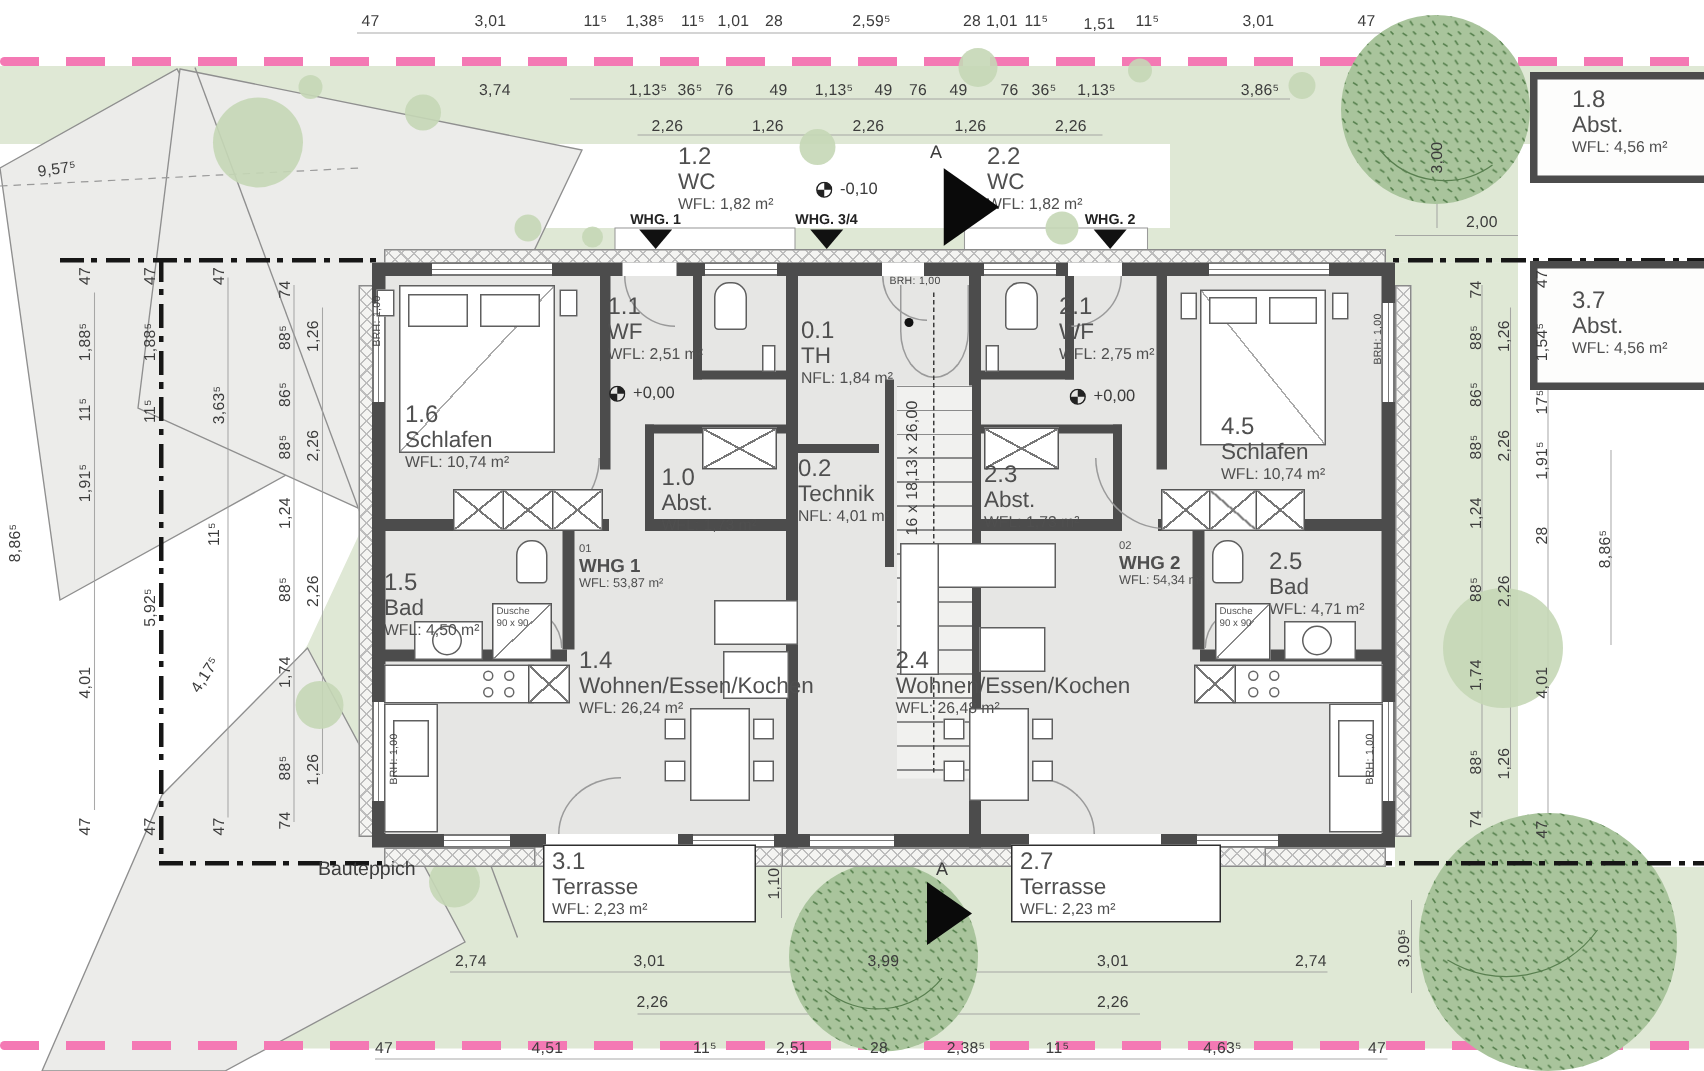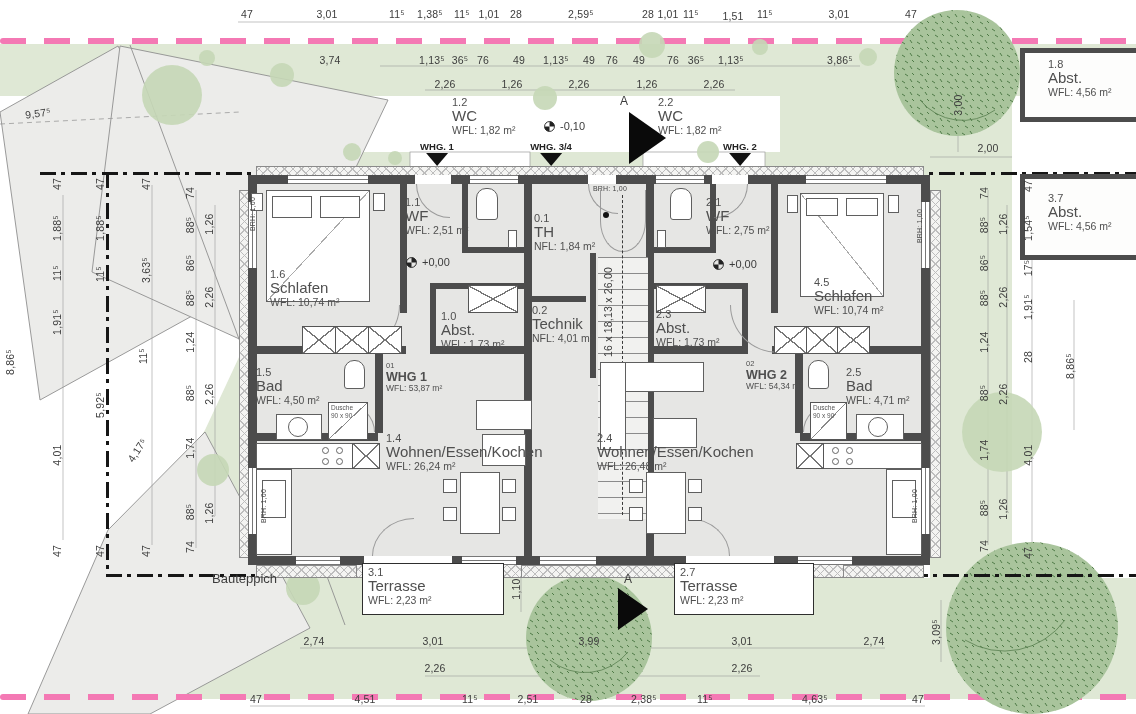--- a/index.html
+++ b/index.html
@@ -24,21 +24,21 @@
   .xcell:last-child{border-right:none;}
   .toilet{position:absolute;background:#fff;border:1.2px solid #5f5f5f;border-radius:10px 10px 3px 3px;box-sizing:border-box;}
   .arc{position:absolute;border:1px solid #9a9a9a;box-sizing:border-box;background:transparent;}
   .stair{position:absolute;background:#f1f1ef;background-image:repeating-linear-gradient(180deg,#8b8b8b 0 1px,transparent 1px 16px);}
   .dashline{position:absolute;border-left:1.2px dashed #3a3a3a;}
   .dot{position:absolute;width:6px;height:6px;border-radius:50%;background:#111;}
   #labels{position:absolute;left:0;top:0;width:1136px;height:672px;}
   .dim{position:absolute;font-size:10.5px;color:#3c3c3c;white-space:nowrap;letter-spacing:0.2px;}
   .dim.s{font-size:7px;color:#444;}
   .room{position:absolute;color:#4f4f4f;line-height:1.12;white-space:nowrap;}
-  .room .rn{font-size:11px;}
+  .room .rn{font-size:16px;}
   .room .rt{font-size:15px;}
   .room .ra{font-size:10.5px;}
   .room.unit .rn{font-size:7.5px;}
   .room.unit .rt{font-size:12.5px;font-weight:bold;}
   .room.unit .ra{font-size:8.5px;}
   .bench{position:absolute;display:flex;align-items:center;gap:5px;color:#3c3c3c;font-size:11px;white-space:nowrap;}
   .entry{position:absolute;transform:translate(-50%,0);text-align:center;color:#222;font-size:9.5px;font-weight:bold;white-space:nowrap;}
   .entry .tri{margin:1px auto 0;width:0;height:0;border-left:11px solid transparent;border-right:11px solid transparent;border-top:13px solid #111;}
   .sec{position:absolute;color:#3c3c3c;font-size:12px;}
   .shower{position:absolute;background:#fff;border:1.4px solid #555;box-sizing:border-box;font-size:6.5px;color:#555;line-height:1.2;padding:1px 2px;
@@ -431,21 +431,21 @@
       <div class="room" style="left: 656px; top: 308px;">
         <div class="rn">2.3</div>
         <div class="rt">Abst.</div>
         <div class="ra">WFL: 1,73 m²</div>
       </div>
       <div class="room" style="left: 532px; top: 304px;">
         <div class="rn">0.2</div>
         <div class="rt">Technik</div>
         <div class="ra">NFL: 4,01 m²</div>
       </div>
-      <div class="room" style="left: 256px; top: 366px;">
+      <div class="room" style="left: 256px; top: 380px;">
         <div class="rn">1.5</div>
         <div class="rt">Bad</div>
         <div class="ra">WFL: 4,50 m²</div>
       </div>
       <div class="room" style="left: 846px; top: 366px;">
         <div class="rn">2.5</div>
         <div class="rt">Bad</div>
         <div class="ra">WFL: 4,71 m²</div>
       </div>
       <div class="room" style="left: 386px; top: 432px;">

